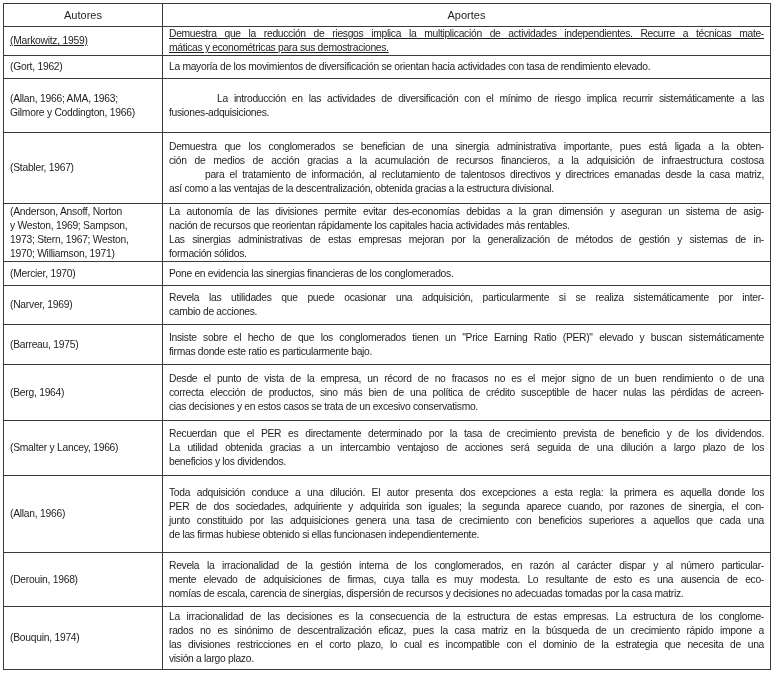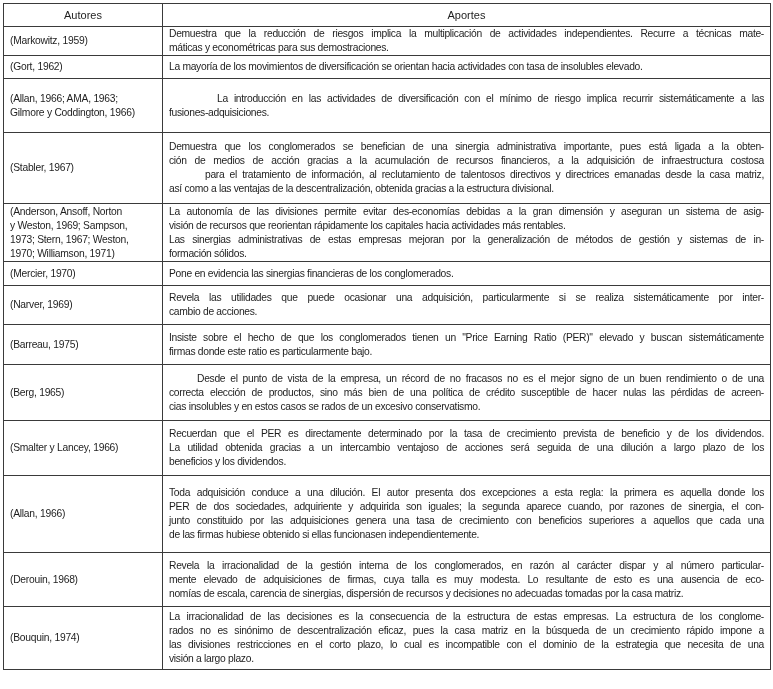--- a/index.html
+++ b/index.html
@@ -67,35 +67,35 @@
     <col class="c-author">
     <col class="c-contrib">
   </colgroup>
   <thead>
     <tr>
       <th>Autores</th>
       <th>Aportes</th>
     </tr>
   </thead>
   <tbody id="rows">
-      <tr style="height: 21px;">
+      <tr style="height: 21px; text-decoration: underline;">
         <td class="author">
           <span class="aln">(Markowitz, 1959)</span>
         </td>
         <td class="contrib">
           <span class="ln" style="display: block;">Demuestra que la reducción de riesgos implica la multiplicación de actividades independientes. Recurre a técnicas mate-</span>
           <span class="ln last" style="display: block;">máticas y econométricas para sus demostraciones.</span>
         </td>
       </tr>
       <tr style="height: 23px; margin-left: 12px;">
         <td class="author">
           <span class="aln">(Gort, 1962)</span>
         </td>
         <td class="contrib">
-          <span class="ln last" style="display: block;">La mayoría de los movimientos de diversificación se orientan hacia actividades con tasa de insolubles elevado.</span>
+          <span class="ln last" style="display: block;">La mayoría de los movimientos de diversificación se orientan hacia actividades con tasa de rendimiento elevado.</span>
         </td>
       </tr>
       <tr style="height: 54px;">
         <td class="author">
           <span class="aln">(Allan, 1966; AMA, 1963;</span>
           <span class="aln">Gilmore y Coddington, 1966)</span>
         </td>
         <td class="contrib">
           <span class="ln" style="display: block; padding-left: 48px;">La introducción en las actividades de diversificación con el mínimo de riesgo implica recurrir sistemáticamente a las</span>
           <span class="ln last" style="display: block;">fusiones-adquisiciones.</span>
@@ -114,21 +114,21 @@
       </tr>
       <tr style="height: 58px;">
         <td class="author">
           <span class="aln">(Anderson, Ansoff, Norton</span>
           <span class="aln">y Weston, 1969; Sampson,</span>
           <span class="aln">1973; Stern, 1967; Weston,</span>
           <span class="aln">1970; Williamson, 1971)</span>
         </td>
         <td class="contrib">
           <span class="ln" style="display: block;">La autonomía de las divisiones permite evitar des-economías debidas a la gran dimensión y aseguran un sistema de asig-</span>
-          <span class="ln last" style="display: block;">visión de recursos que reorientan rápidamente los capitales hacia actividades más rentables.</span>
+          <span class="ln last" style="display: block;">nación de recursos que reorientan rápidamente los capitales hacia actividades más rentables.</span>
           <span class="ln" style="display: block;">Las sinergias administrativas de estas empresas mejoran por la generalización de métodos de gestión y sistemas de in-</span>
           <span class="ln last" style="display: block;">formación sólidos.</span>
         </td>
       </tr>
       <tr style="height: 24px; margin-top: 47px;">
         <td class="author">
           <span class="aln">(Mercier, 1970)</span>
         </td>
         <td class="contrib">
           <span class="ln last" style="display: block;">Pone en evidencia las sinergias financieras de los conglomerados.</span>
@@ -147,26 +147,26 @@
         <td class="author">
           <span class="aln">(Barreau, 1975)</span>
         </td>
         <td class="contrib">
           <span class="ln" style="display: block;">Insiste sobre el hecho de que los conglomerados tienen un "Price Earning Ratio (PER)" elevado y buscan sistemáticamente</span>
           <span class="ln last" style="display: block;">firmas donde este ratio es particularmente bajo.</span>
         </td>
       </tr>
       <tr style="height: 56px;">
         <td class="author">
-          <span class="aln">(Berg, 1965)</span>
-        </td>
-        <td class="contrib">
-          <span class="ln" style="display: block; margin-left: 28px;">Desde el punto de vista de la empresa, un récord de no fracasos no es el mejor signo de un buen rendimiento o de una</span>
+          <span class="aln">(Berg, 1964)</span>
+        </td>
+        <td class="contrib">
+          <span class="ln" style="display: block;">Desde el punto de vista de la empresa, un récord de no fracasos no es el mejor signo de un buen rendimiento o de una</span>
           <span class="ln" style="display: block;">correcta elección de productos, sino más bien de una política de crédito susceptible de hacer nulas las pérdidas de acreen-</span>
-          <span class="ln last" style="display: block;">cias insolubles y en estos casos se rados de un excesivo conservatismo.</span>
+          <span class="ln last" style="display: block;">cias decisiones y en estos casos se trata de un excesivo conservatismo.</span>
         </td>
       </tr>
       <tr style="height: 55px;">
         <td class="author">
           <span class="aln">(Smalter y Lancey, 1966)</span>
         </td>
         <td class="contrib">
           <span class="ln" style="display: block;">Recuerdan que el PER es directamente determinado por la tasa de crecimiento prevista de beneficio y de los dividendos.</span>
           <span class="ln" style="display: block;">La utilidad obtenida gracias a un intercambio ventajoso de acciones será seguida de una dilución a largo plazo de los</span>
           <span class="ln last" style="display: block;">beneficios y los dividendos.</span>

